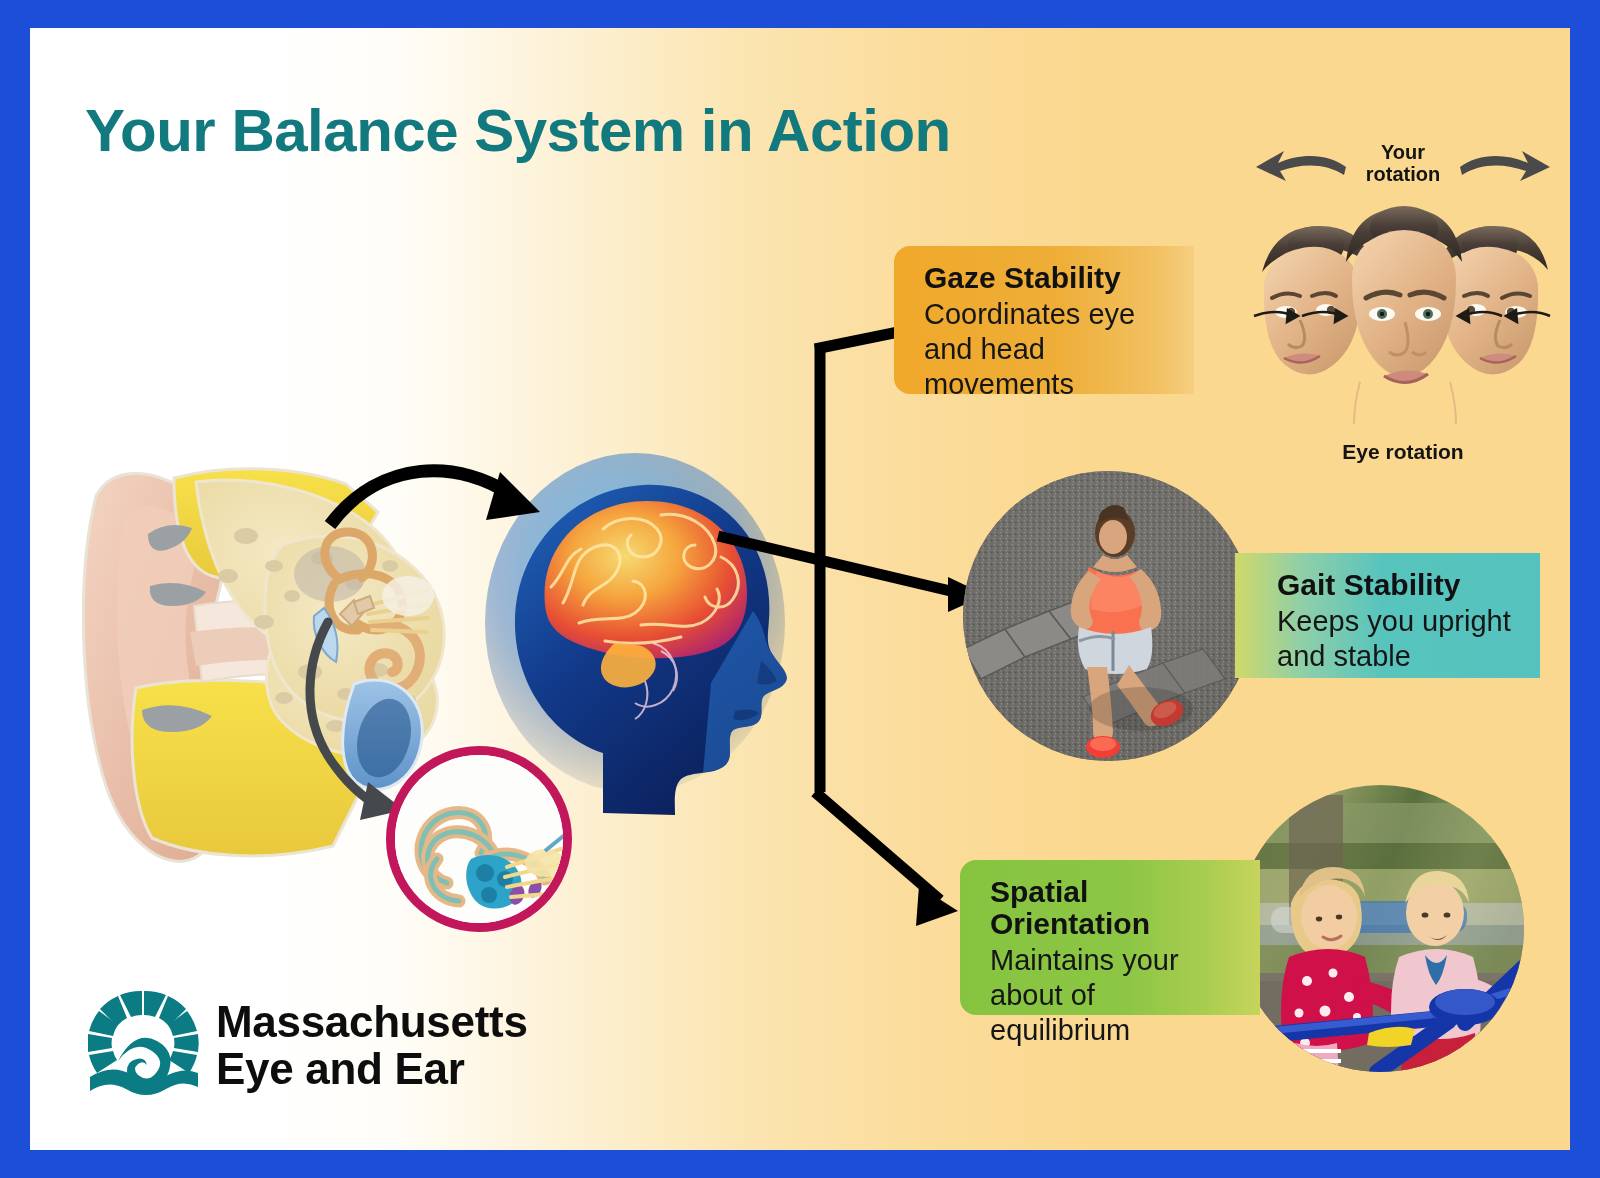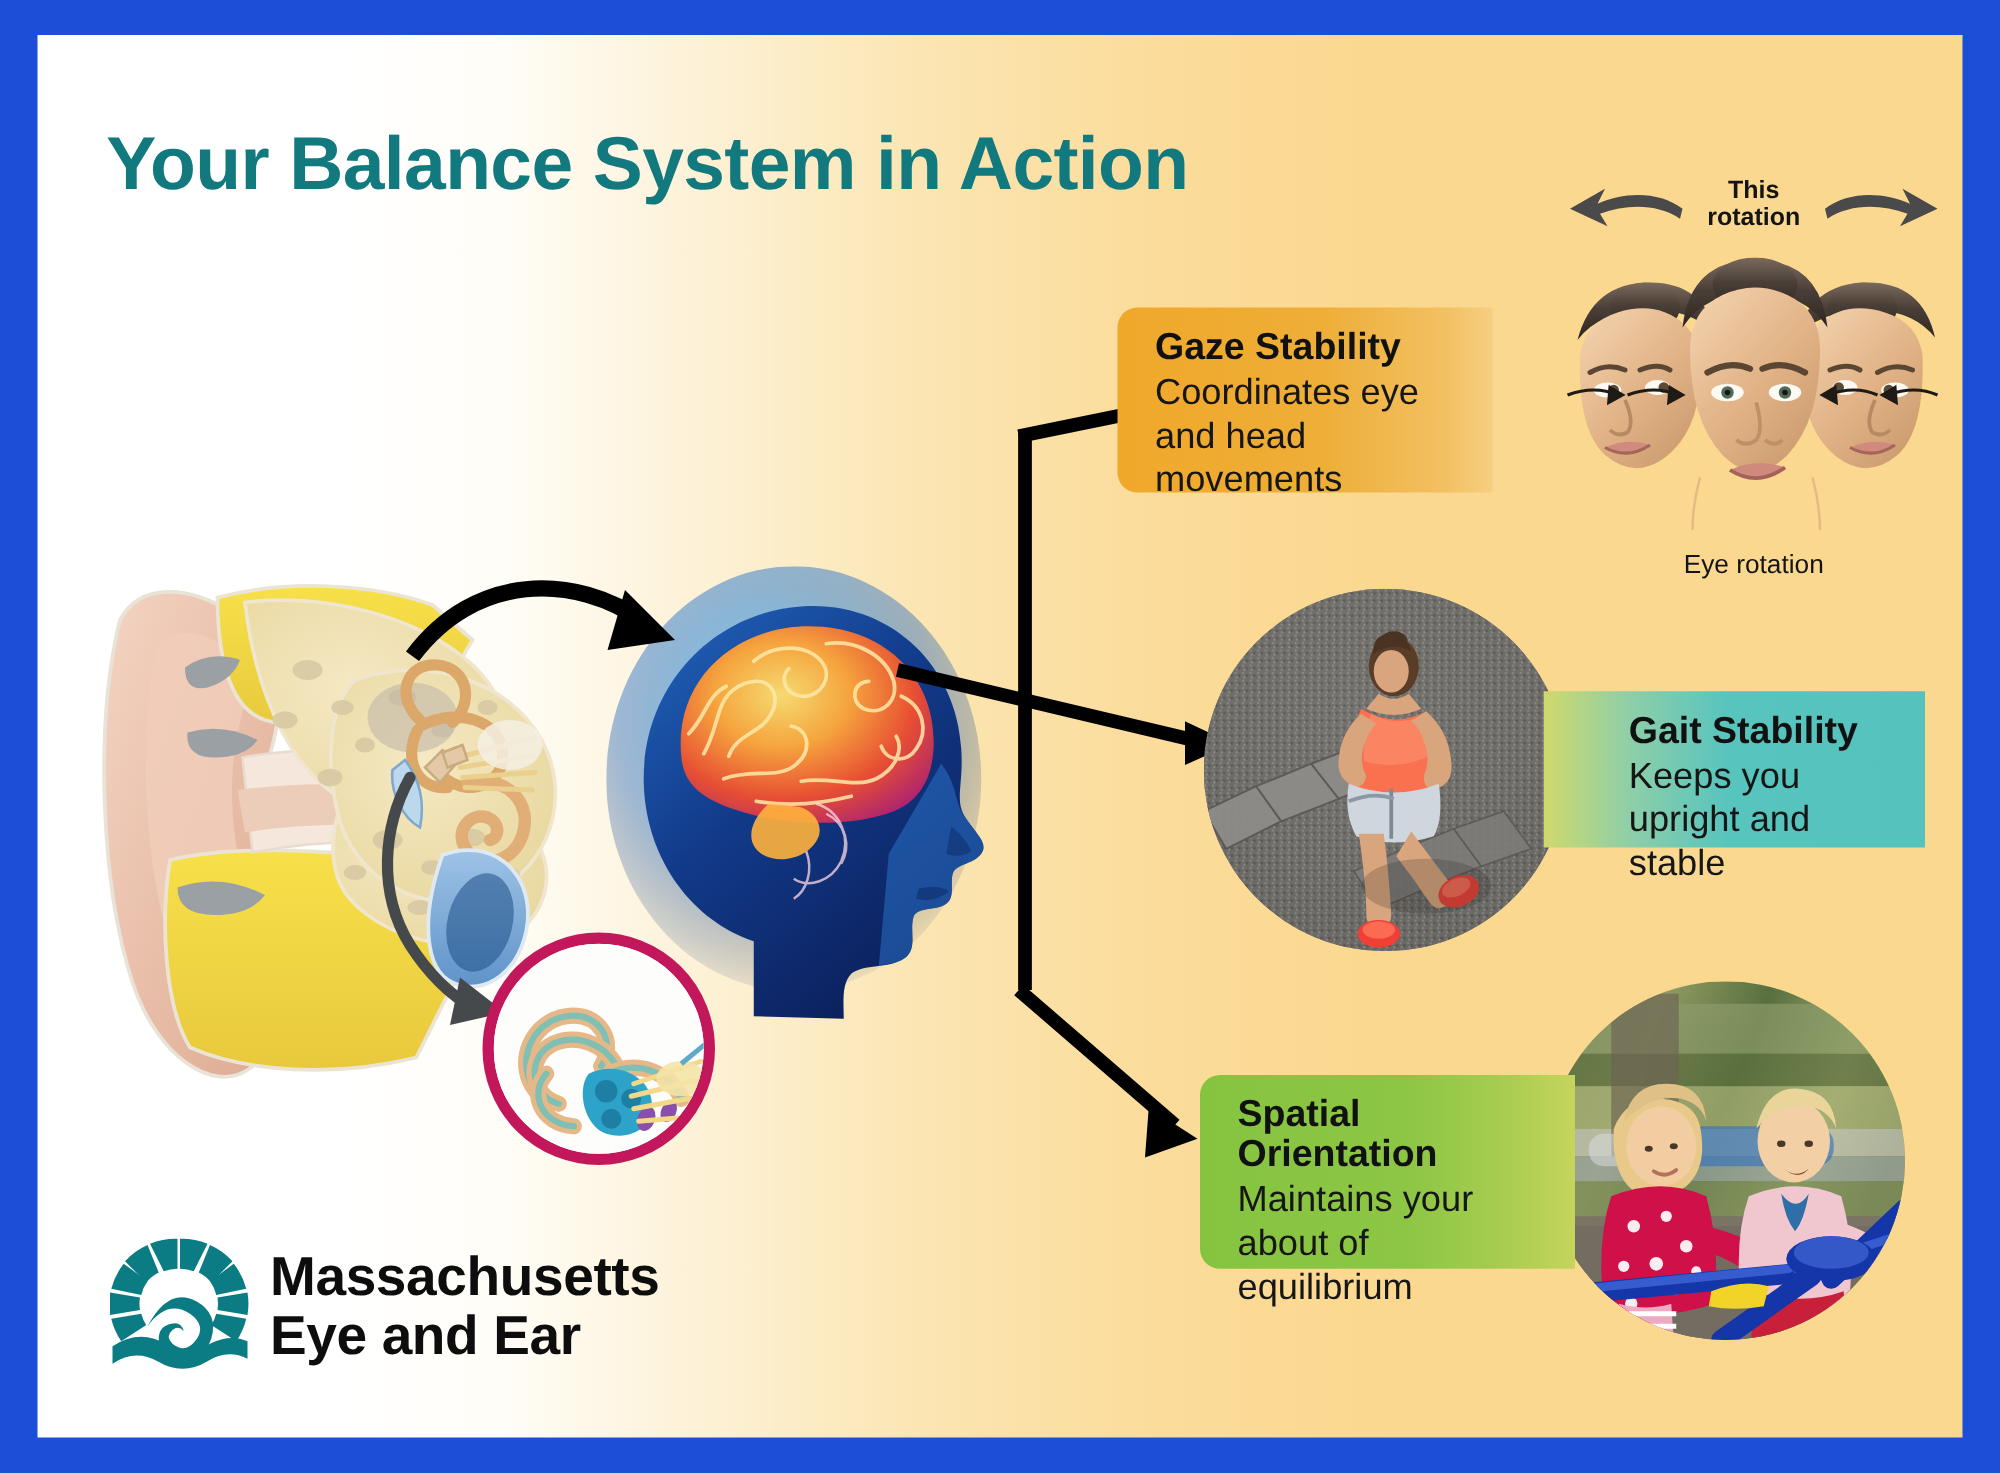--- a/index.html
+++ b/index.html
@@ -55,41 +55,41 @@
 
   .box-gaze{
     left:864px; top:218px; width:300px; height:148px;
     border-radius:16px 0 0 16px;
     background:linear-gradient(90deg,#f0a82a 0%, #eeae38 55%, #f2c163 88%, #f6cf82 100%);
   }
   .box-gait{
     left:1205px; top:525px; width:305px; height:125px;
     border-radius:0;
     background:linear-gradient(90deg,#cfd96a 0%, #8fcfa8 22%, #58c4be 48%, #55c2bd 100%);
-    padding-left:68px;
+    padding-left:42px;
   }
   .box-spatial{
     left:930px; top:832px; width:300px; height:155px;
     border-radius:16px 0 0 16px;
     background:linear-gradient(90deg,#86c440 0%, #8cc644 55%, #a9cd50 82%, #c6d45c 100%);
   }
 
   
   .faces{ position:absolute; left:1218px; top:178px; width:310px; height:232px; }
   .head-rot{
     position:absolute; left:1218px; top:113px; width:310px; height:52px;
     text-align:center;
   }
   .head-rot .lbl{
     position:absolute; left:0; right:0; top:0;
     font-size:20px; font-weight:bold; color:#141414; line-height:1.12;
   }
   .eye-rot{
     position:absolute; left:1218px; top:412px; width:310px;
-    text-align:center; font-size:21px; font-weight:normal; color:#141414;
+    text-align:center; font-size:21px; font-weight:bold; color:#141414;
   }
 
   
   .circ{ position:absolute; border-radius:50%; overflow:hidden; }
   .circ-runner{ left:933px; top:443px; width:290px; height:290px; }
   .circ-kids{ left:1207px; top:757px; width:287px; height:287px; }
 
   
   .logo{ position:absolute; left:58px; top:955px; width:420px; height:110px; }
   .logo-text{
@@ -504,21 +504,21 @@
       <h3>Spatial Orientation</h3>
       <p>Maintains your about of equilibrium</p>
     </div>
 
     <div class="head-rot">
       <svg width="310" height="52" viewBox="0 0 310 52" style="position:absolute;left:0;top:0;">
         <path d="M98 26 C 80 12 52 12 30 22 L 36 10 L 8 26 L 38 40 L 32 30 C 54 22 78 22 96 34 Z" fill="#4a4a4a"></path>
         <path d="M212 26 C 230 12 258 12 280 22 L 274 10 L 302 26 L 272 40 L 278 30 C 256 22 232 22 214 34 Z" fill="#4a4a4a"></path>
       </svg>
       <div class="lbl">
-        <span>This</span><br>
+        <span>Your</span><br>
         <span>rotation</span>
       </div>
     </div>
 
     <div class="faces">
       <svg width="310" height="232" viewBox="0 0 310 232">
         <defs>
           <linearGradient id="hairG" x1="0" y1="0" x2="0" y2="1">
             <stop offset="0%" stop-color="#7a6a5c"></stop>
               <stop offset="45%" stop-color="#4a3f38"></stop>

